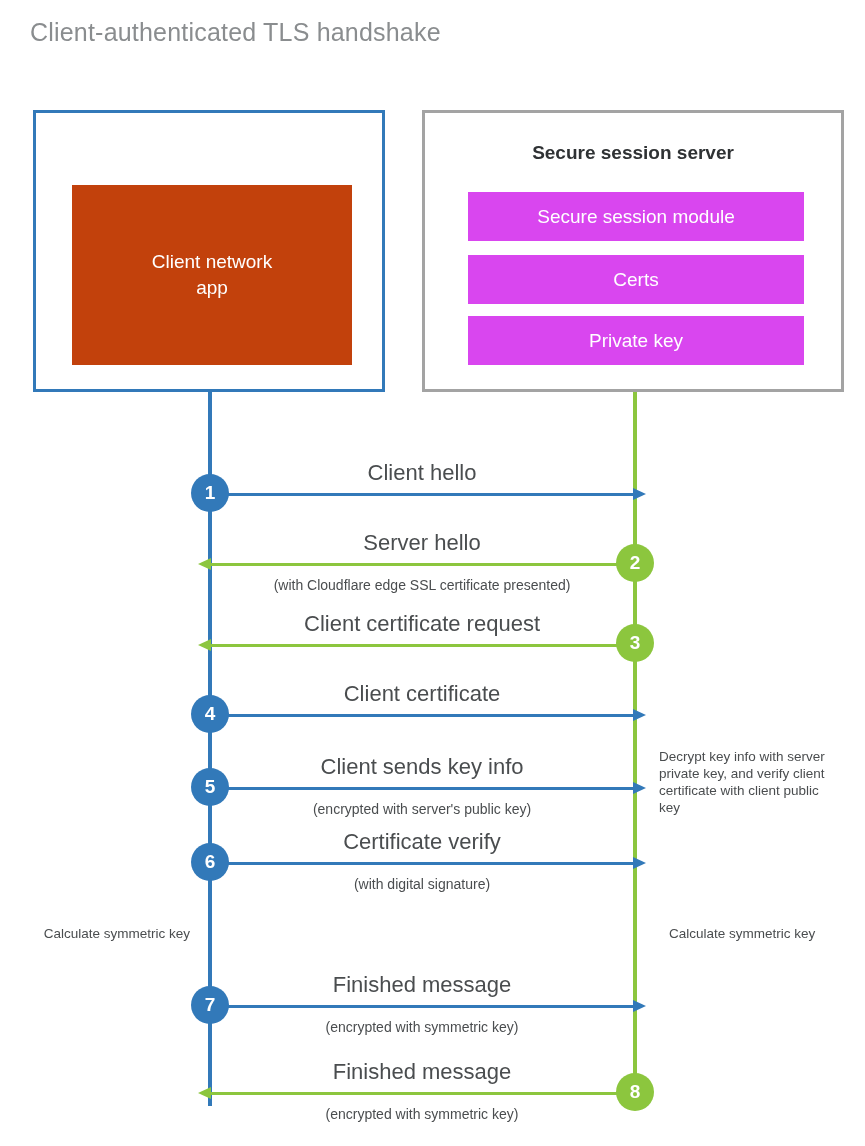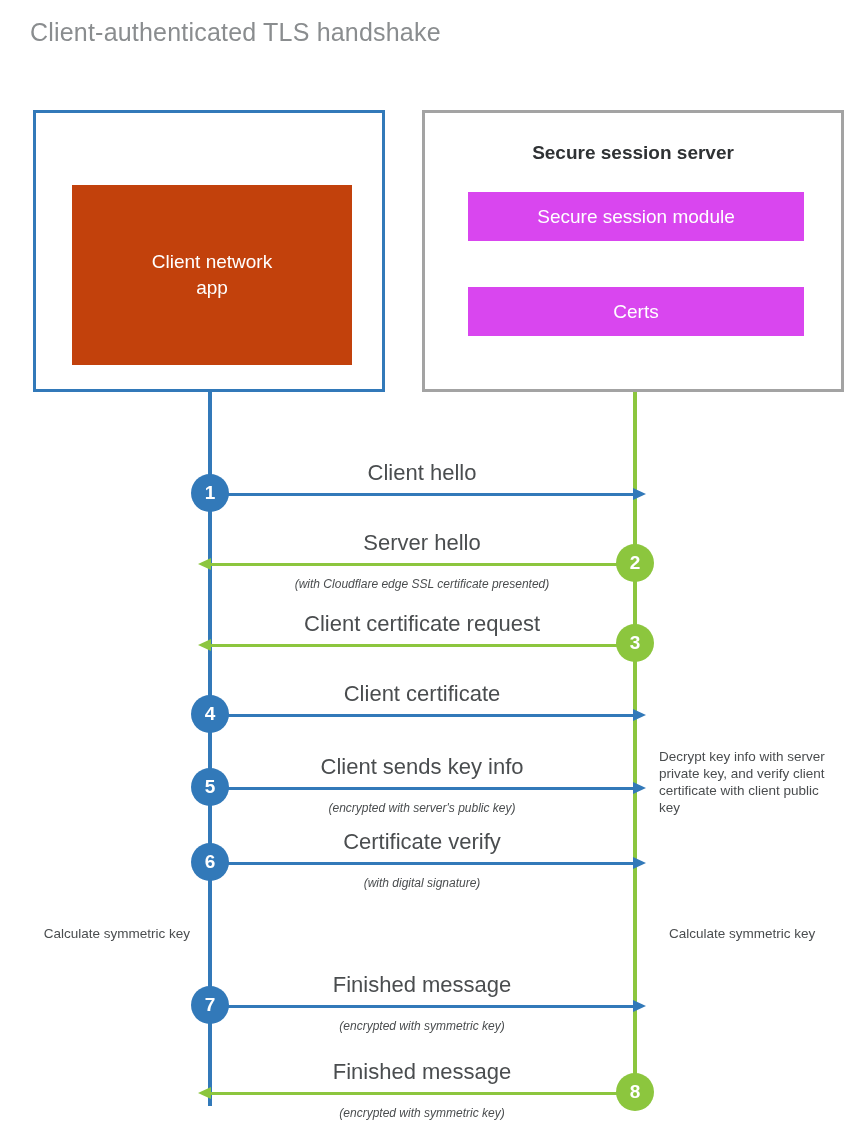--- a/index.html
+++ b/index.html
@@ -81,21 +81,21 @@
     height: 49px;
     background: #d946ef;
     color: #ffffff;
     font-size: 19px;
     display: flex;
     align-items: center;
     justify-content: center;
     text-align: center;
   }
   #server-bar-0 { top: 79px; }
-  #server-bar-1 { top: 142px; margin-top: 32px; }
+  #server-bar-1 { top: 142px; }
   #server-bar-2 { top: 203px; }
 
   
   .lifeline {
     position: absolute;
     width: 4px;
   }
   #client-lifeline {
     left: 208px;
     top: 392px;
@@ -144,25 +144,24 @@
     font-size: 22px;
     color: #4a4d4f;
     top: -33px;
     white-space: nowrap;
   }
   .msg-sub {
     position: absolute;
     left: 180px;
     width: 484px;
     text-align: center;
-    font-size: 12px;
+    font-size: 14px;
     color: #4a4d4f;
     top: 14px;
     white-space: nowrap;
-    font-style: italic;
   }
 
   
   .step-circle {
     position: absolute;
     width: 38px;
     height: 38px;
     border-radius: 50%;
     color: #ffffff;
     font-size: 19px;
@@ -213,20 +212,21 @@
       <span>Client network</span><br>
       <span>app</span>
     </span>
   </div>
 </div>
 
 <div class="party-box" id="server-box">
   <div class="party-title">Secure session server</div>
   <div class="server-bar" id="server-bar-0">Secure session module</div>
   <div class="server-bar" id="server-bar-1">Certs</div>
+  <div class="server-bar" id="server-bar-2">Private key</div>
 </div>
 
 <div class="lifeline" id="client-lifeline"></div>
 <div class="lifeline" id="server-lifeline"></div>
 
 <div class="msg" style="left:0; top:493px;">
   <div class="msg-label">Client hello</div>
   <div class="arrow-line blue">
     <div class="arrow-head right"></div>
   </div>

